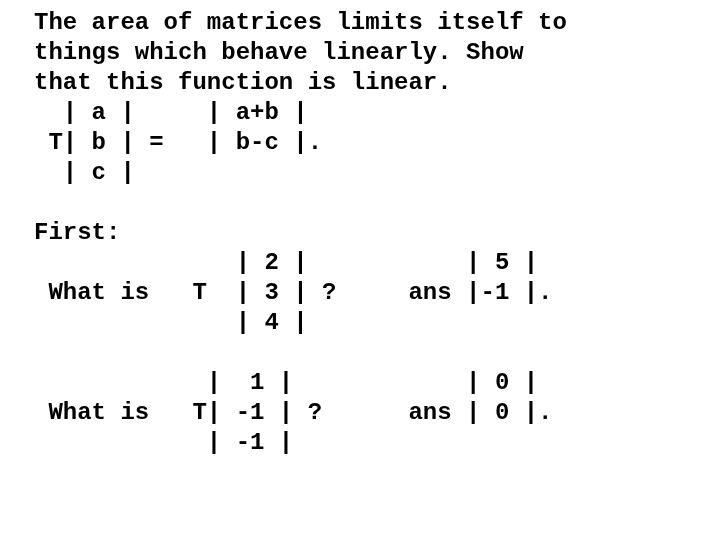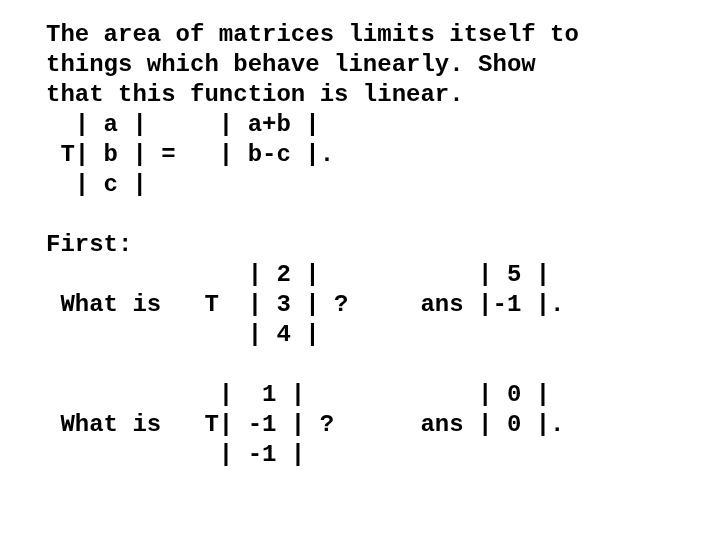--- a/index.html
+++ b/index.html
@@ -8,21 +8,21 @@
     width: 720px;
     height: 540px;
     background: #fff;
     font-family: "Courier New", Courier, monospace;
     font-weight: bold;
     font-size: 24px;
     line-height: 1.25;
     color: #000;
   }
   pre {
-    margin: 12px;
+    margin: 0;
     padding: 8px 0 0 34px;
     font-family: inherit;
     font-weight: inherit;
     white-space: pre;
   }
 </style>
 </head>
 <body>
 
 <pre><span>The area of matrices limits itself to</span>

